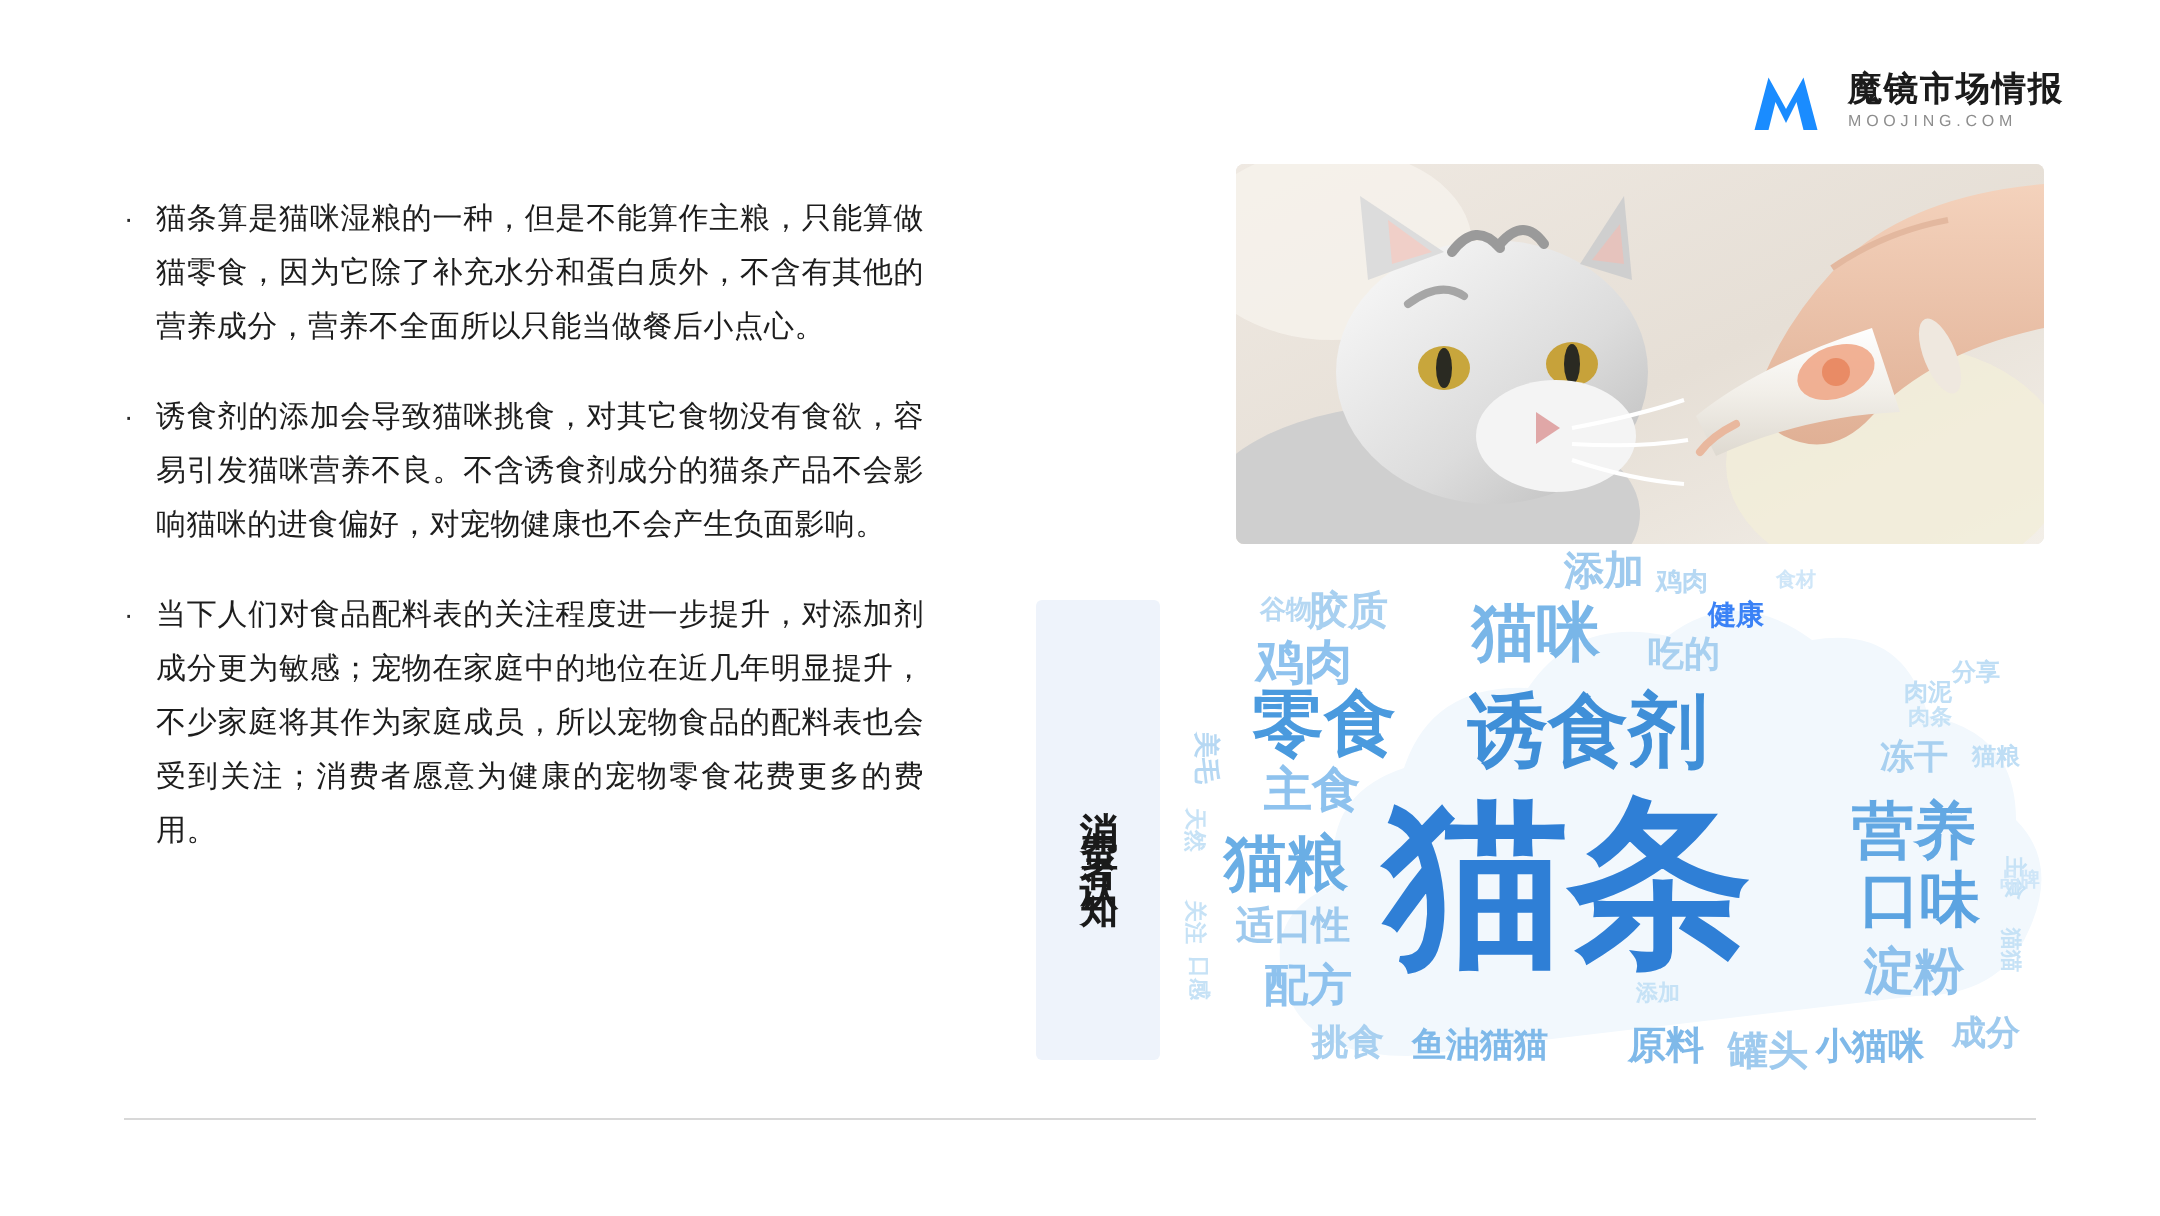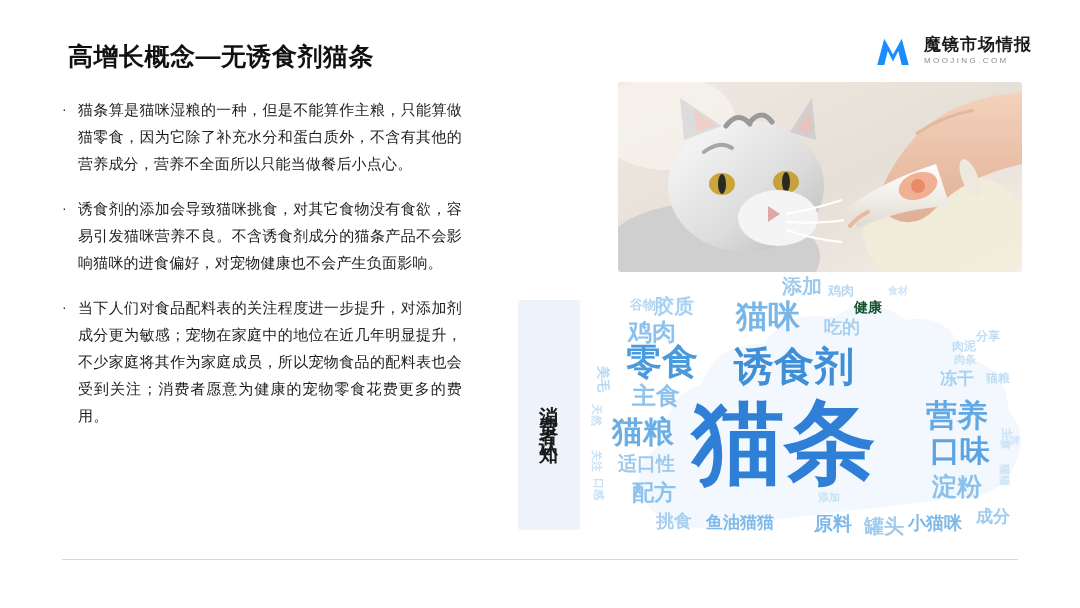--- a/index.html
+++ b/index.html
@@ -135,21 +135,20 @@
       <svg viewBox="0 0 48 48" width="42" height="42" aria-hidden="true">
         <path d="M6 40 L14 10 L24 28 L34 10 L42 40 L34 40 L30 24 L24 36 L18 24 L14 40 Z" fill="#1a8cff"></path>
       </svg>
     </div>
     <div class="logo-text">
       <div class="logo-title">魔镜市场情报</div>
       <div class="logo-sub">MOOJING.COM</div>
     </div>
   </div>
 
-  <div class="slide-title">高增长概念—无诱食剂猫条</div>
 
   <div class="bullets">
     <div class="bullet">
       <div class="bullet-dot">·</div>
       <div class="bullet-text">猫条算是猫咪湿粮的一种，但是不能算作主粮，只能算做猫零食，因为它除了补充水分和蛋白质外，不含有其他的营养成分，营养不全面所以只能当做餐后小点心。</div>
     </div>
     <div class="bullet">
       <div class="bullet-dot">·</div>
       <div class="bullet-text">诱食剂的添加会导致猫咪挑食，对其它食物没有食欲，容易引发猫咪营养不良。不含诱食剂成分的猫条产品不会影响猫咪的进食偏好，对宠物健康也不会产生负面影响。</div>
     </div>
@@ -238,21 +237,21 @@
         <span class="w" style="left: 140px; top: 22px; font-size: 32px; color: rgb(121, 182, 232);">猫咪</span>
         <span class="w" style="left: 16px; top: 138px; font-size: 31px; color: rgb(106, 174, 229);">猫粮</span>
         <span class="w" style="left: 330px; top: 122px; font-size: 31px; color: rgb(99, 168, 227);">营养</span>
         <span class="w" style="left: 334px; top: 158px; font-size: 30px; color: rgb(91, 163, 225);">口味</span>
         <span class="w" style="left: 336px; top: 196px; font-size: 25px; color: rgb(140, 192, 236);">淀粉</span>
         <span class="w" style="left: 36px; top: 106px; font-size: 24px; color: rgb(142, 194, 238);">主食</span>
         <span class="w" style="left: 32px; top: 42px; font-size: 24px; color: rgb(142, 194, 238);">鸡肉</span>
         <span class="w" style="left: 58px; top: 18px; font-size: 20px; color: rgb(168, 208, 240);">胶质</span>
         <span class="w" style="left: 186px; top: -2px; font-size: 20px; color: rgb(158, 202, 238);">添加</span>
         <span class="w" style="left: 228px; top: 40px; font-size: 18px; color: rgb(168, 208, 240);">吃的</span>
-        <span class="w" style="left: 258px; top: 22px; font-size: 14px; color: #14532d;">健康</span>
+        <span class="w" style="left: 258px; top: 22px; font-size: 14px; color: #3b82f6;">健康</span>
         <span class="w" style="left: 232px; top: 6px; font-size: 13px; color: rgb(182, 216, 243);">鸡肉</span>
         <span class="w" style="left: 34px; top: 20px; font-size: 13px; color: rgb(182, 216, 243);">谷物</span>
         <span class="w" style="left: 22px; top: 176px; font-size: 19px; color: rgb(158, 202, 238);">适口性</span>
         <span class="w" style="left: 36px; top: 204px; font-size: 22px; color: rgb(142, 194, 238);">配方</span>
         <span class="w" style="left: 48px; top: 234px; font-size: 18px; color: rgb(168, 208, 240); margin-left: 12px;">挑食</span>
         <span class="w" style="left: 110px; top: 236px; font-size: 17px; color: rgb(127, 185, 233);">鱼油猫猫</span>
         <span class="w" style="left: 218px; top: 236px; font-size: 19px; color: rgb(127, 185, 233);">原料</span>
         <span class="w" style="left: 268px; top: 238px; font-size: 20px; color: rgb(158, 202, 238);">罐头</span>
         <span class="w" style="left: 312px; top: 236px; font-size: 18px; color: rgb(127, 185, 233);">小猫咪</span>
         <span class="w" style="left: 380px; top: 230px; font-size: 17px; color: rgb(158, 202, 238);">成分</span>

